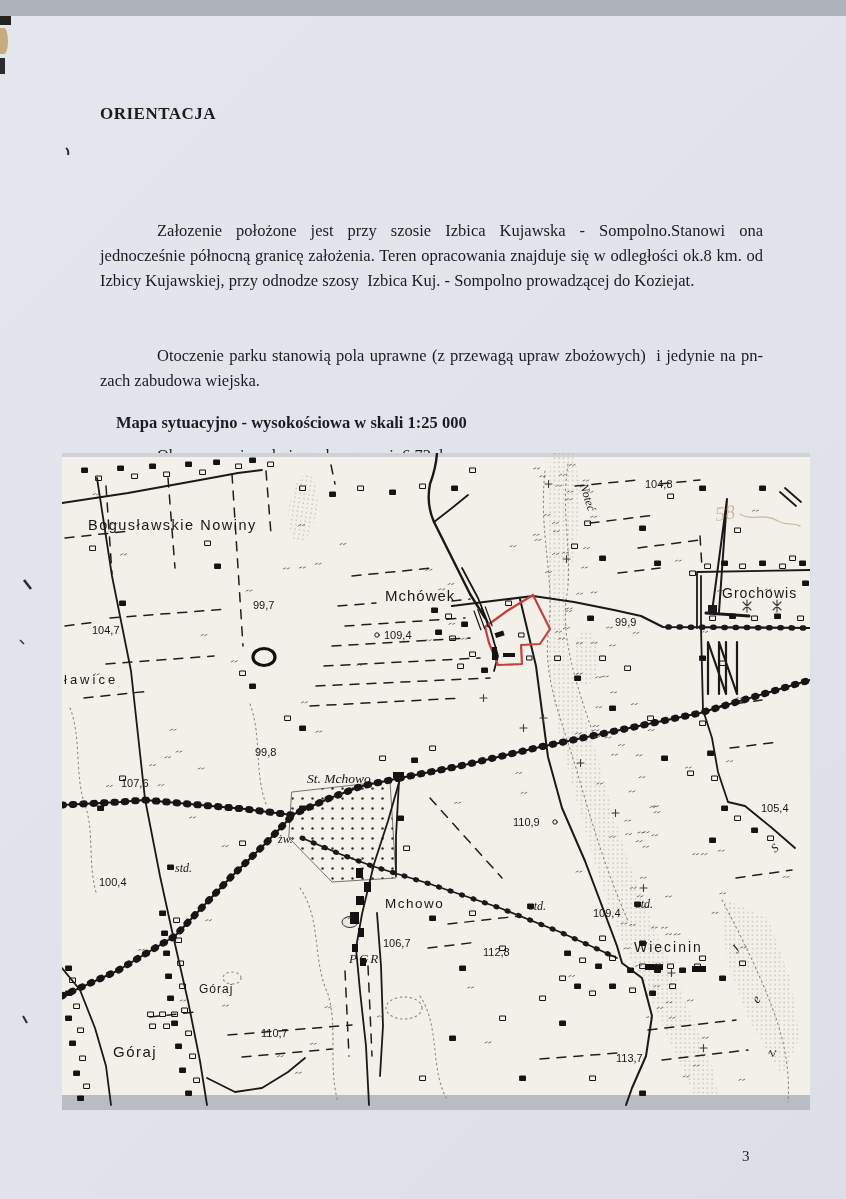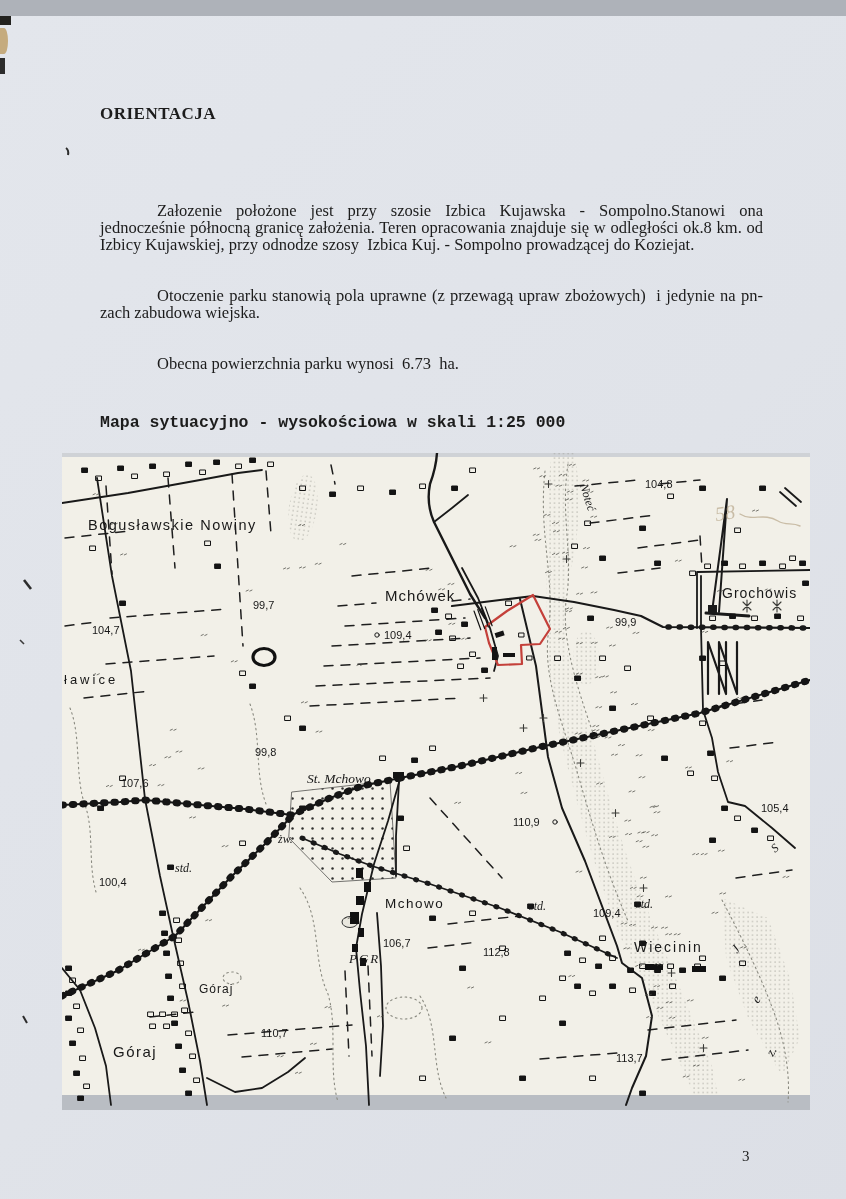--- a/index.html
+++ b/index.html
@@ -1,23 +1,23 @@
 <!DOCTYPE html>
 <html><head>
 <meta charset="utf-8">
 <style>
   html,body{margin:0;padding:0;background:#aeb2b9;}
   .page{position:relative;width:846px;height:1199px;margin:16px auto;
         background:linear-gradient(135deg,#e3e6ec 0%,#e0e3e9 55%,#dcdfe6 100%);
         overflow:hidden;font-family:"Liberation Serif",serif;color:#1c1c1c;}
   .title{position:absolute;left:100px;top:88px;font-weight:bold;font-size:17px;letter-spacing:.5px;}
-  .bodytext{position:absolute;left:100px;top:152px;width:663px;font-size:16.5px;line-height:17px;
+  .bodytext{position:absolute;left:100px;top:152px;width:663px;font-size:16.5px;line-height:25px;
             text-align:justify;white-space:pre-wrap;}
   .bodytext p{margin:0;text-indent:57px;}
-  .caption{position:absolute;left:100px;top:397px;font-weight:bold;font-size:16.5px;font-family:Liberation Mono, monospace;}
+  .caption{position:absolute;left:116px;top:397px;font-weight:bold;font-size:16.5px;}
   .pagenum{position:absolute;left:742px;top:1132px;font-size:15px;}
   .artifact{position:absolute;}
   svg text{user-select:none;}
   .place{font-family:"Liberation Sans","DejaVu Sans",sans-serif;fill:#181818;}
   .it{font-family:"Liberation Serif","DejaVu Serif",serif;font-style:italic;fill:#181818;}
   .elev{font-family:"Liberation Sans","DejaVu Sans",sans-serif;font-size:11px;fill:#181818;}
   .pencil{font-family:"Liberation Serif",serif;font-style:italic;}
 </style>
 </head>
 <body>

